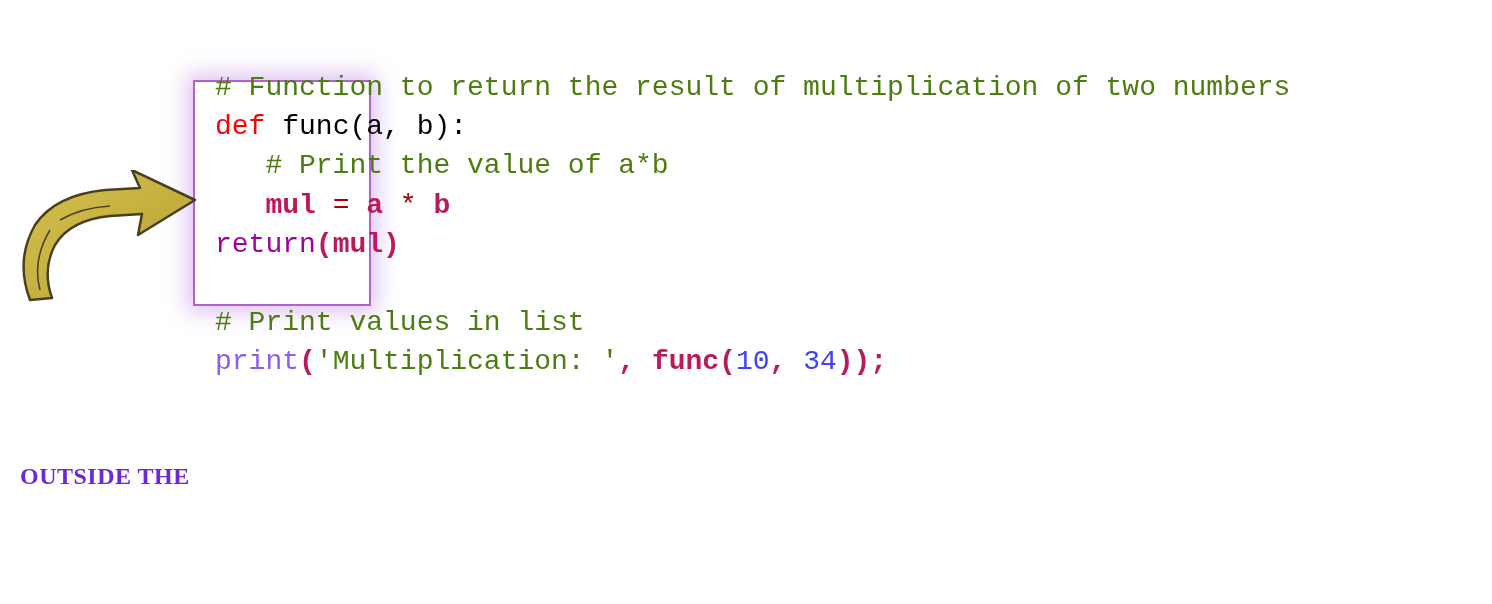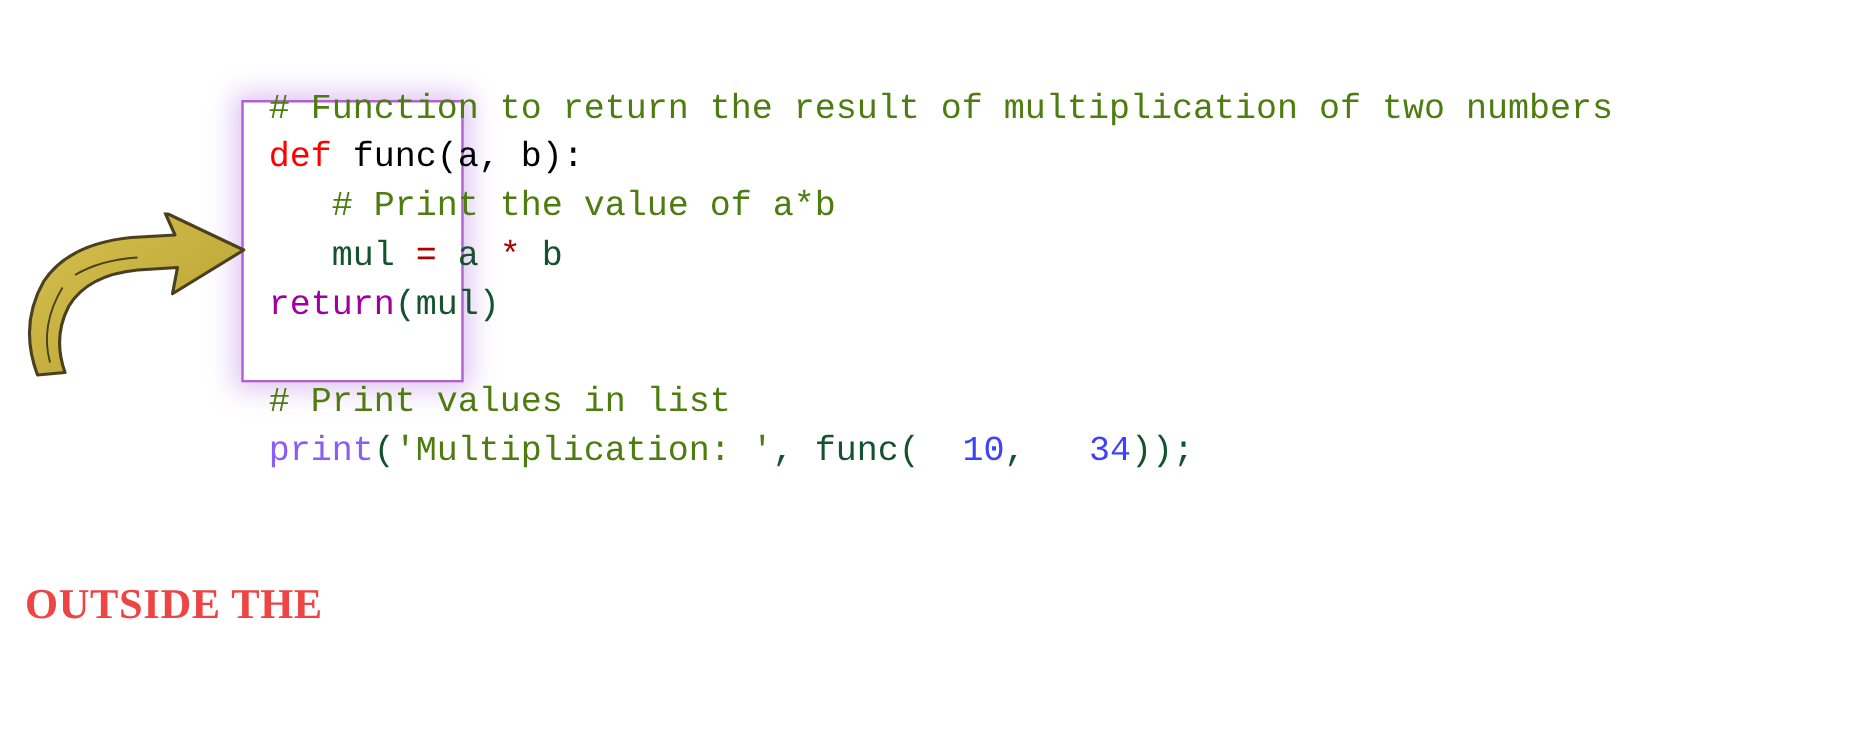--- a/index.html
+++ b/index.html
@@ -21,22 +21,22 @@
       font-size: 28px;
       line-height: 1.4;
       white-space: pre;
     }
     .comment { color: #4d7c0f; }
     .def-keyword { color: #ff0000; }
     .func-name { color: #000000; }
     .paren { color: #000000; text-align: right; }
     .operator { color: #aa0000; }
     .string { color: #4d7c0f; }
-    .number { color: #4040ff; margin-left: 34px; }
-    .plain { color: #14532d; }
+    .number { color: #4040ff; }
+    .plain { color: #be185d; font-weight: bold; }
     .print-fn { color: #8b5cf6; margin-top: 44px; }
     .return-kw { color: #a000a0; }
 
     .highlight-box {
       position: absolute;
       left: 193px;
       top: 80px;
       width: 178px;
       height: 226px;
       border: 2px solid #b060d0;
@@ -51,23 +51,23 @@
       top: 170px;
       width: 200px;
       height: 150px;
     }
 
     .annotation-text {
       position: absolute;
       left: 20px;
       top: 460px;
       font-family: 'Comic Sans MS', 'Marker Felt', cursive;
-      font-size: 34px;
+      font-size: 24px;
       font-weight: bold;
-      color: #ef4444;
+      color: #6d28d9;
       line-height: 1.4;
       letter-spacing: 0.5px;
     }
   </style>
 </head>
 <body>
 
 <div class="highlight-box"></div>
 
 <div class="code-block"><span class="comment"># Function to return the result of multiplication of two numbers</span>

